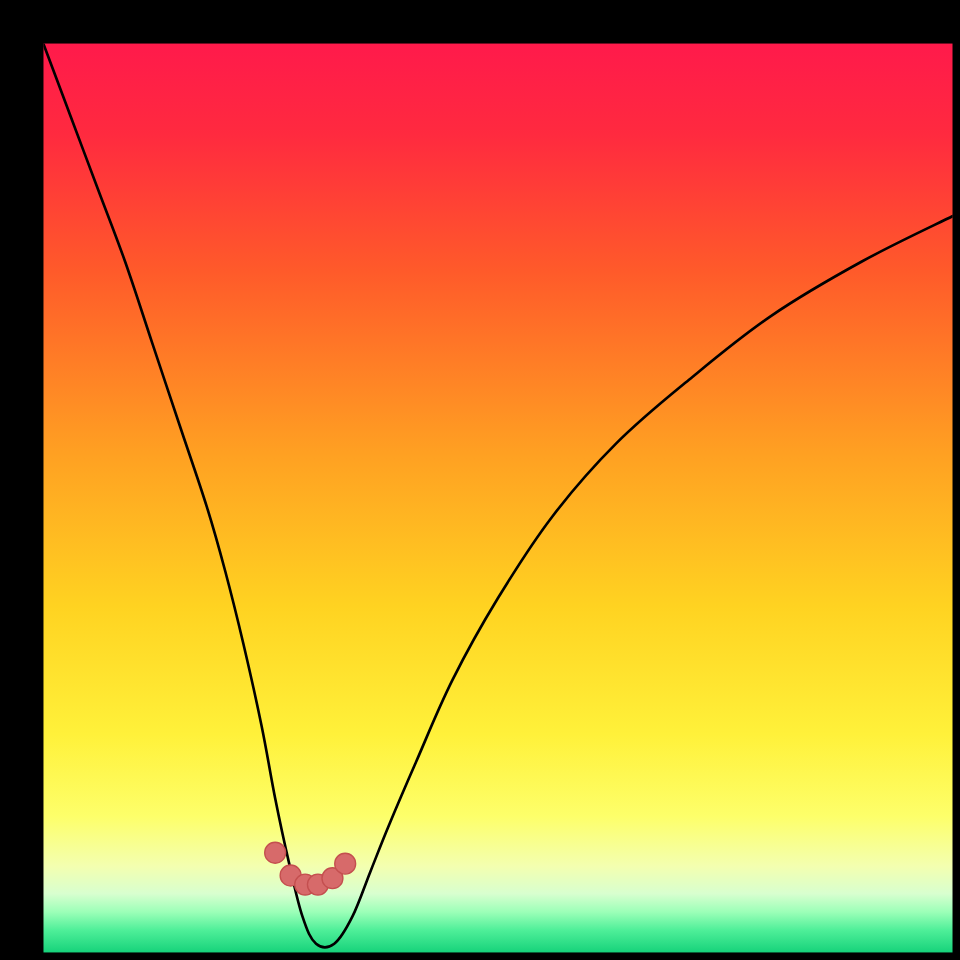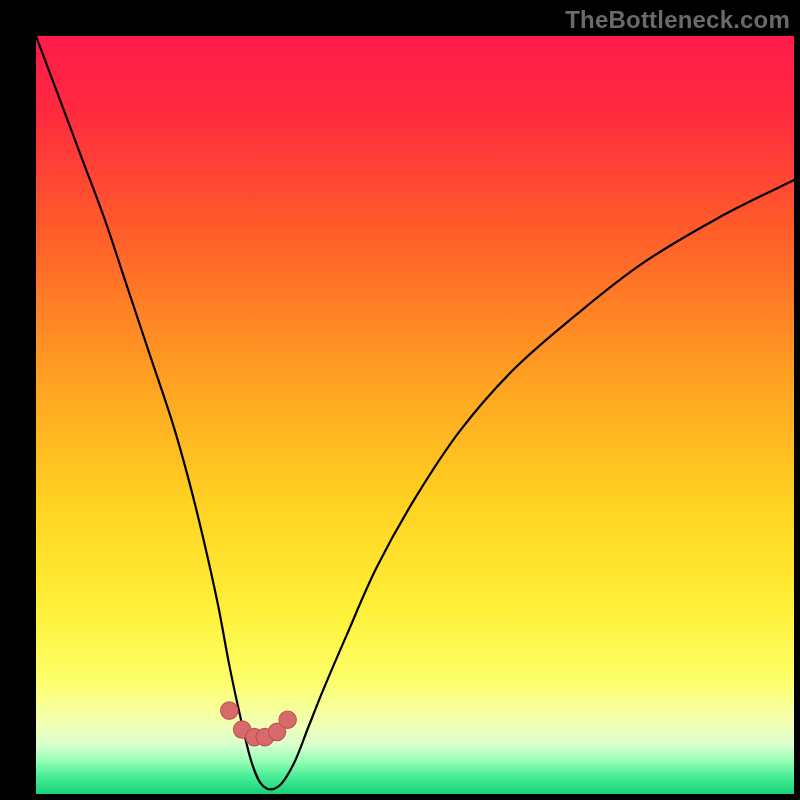--- a/index.html
+++ b/index.html
@@ -85,15 +85,14 @@
           <circle cx="27.2" cy="91.5" r="1.15" fill="#d76a6a" stroke="#c44f4f" stroke-width="0.15"></circle>
           <circle cx="28.8" cy="92.5" r="1.15" fill="#d76a6a" stroke="#c44f4f" stroke-width="0.15"></circle>
           <circle cx="30.2" cy="92.5" r="1.15" fill="#d76a6a" stroke="#c44f4f" stroke-width="0.15"></circle>
           <circle cx="31.8" cy="91.8" r="1.15" fill="#d76a6a" stroke="#c44f4f" stroke-width="0.15"></circle>
           <circle cx="33.2" cy="90.2" r="1.15" fill="#d76a6a" stroke="#c44f4f" stroke-width="0.15"></circle>
         </g>
     </svg>
 
   </div>
 
-  <div class="watermark">TheBottleneck.com</div>
 
 </div>
 
 </body></html>

